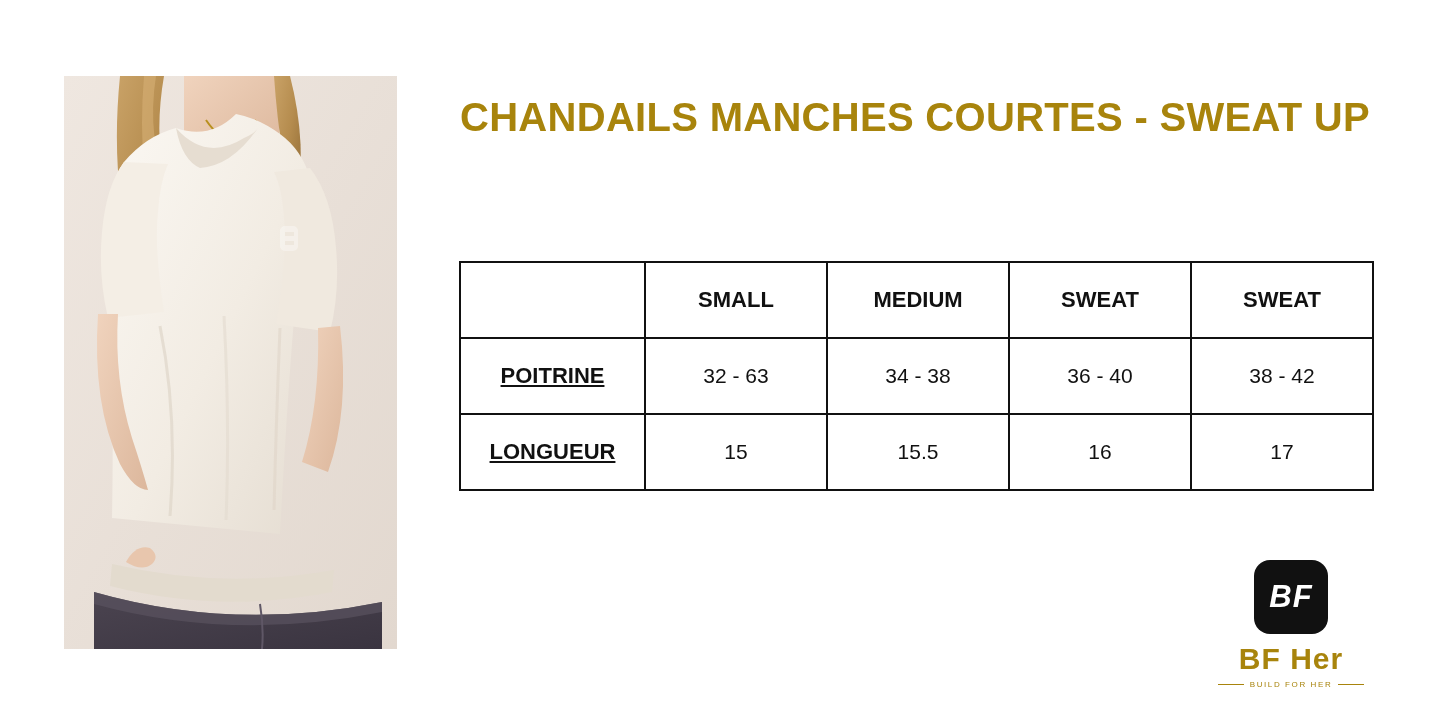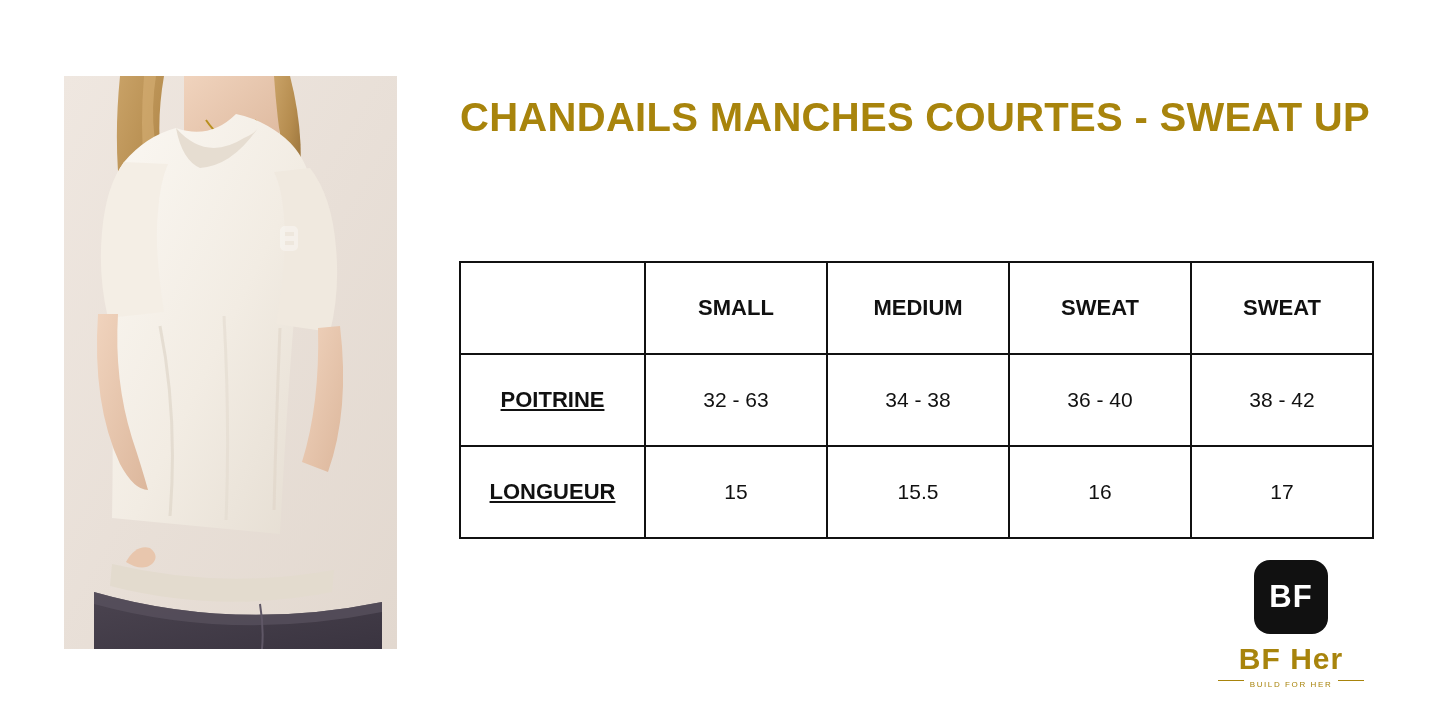--- a/index.html
+++ b/index.html
@@ -51,21 +51,21 @@
     table-layout: fixed;
   }
   #size-table td, #size-table th {
     border: 2px solid #111111;
     height: 66px;
     text-align: center;
     vertical-align: middle;
     font-size: 21px;
     color: #111111;
     font-weight: normal;
-    padding: 12px;
+    padding: 4px;
   }
   #size-table thead th {
     font-weight: bold;
     font-size: 22px;
   }
   #size-table thead th.corner-cell {
     border-top: 2px solid #111111;
   }
   #size-table tbody th.row-header {
     font-weight: bold;
@@ -85,39 +85,40 @@
   }
   #logo-mark {
     width: 74px;
     height: 74px;
     margin: 0 auto;
     background: #111111;
     border-radius: 16px;
     display: flex;
     align-items: center;
     justify-content: center;
+    font-style: italic;
   }
   #logo-mark span {
     color: #ffffff;
     font-size: 31px;
     font-weight: bold;
     letter-spacing: 1px;
     font-family: "Liberation Sans", sans-serif;
   }
   #logo-word {
     margin-top: 8px;
     color: #a8840c;
     font-size: 30px;
     font-weight: bold;
     letter-spacing: 1px;
   }
   #logo-tagline-row {
     margin-top: 4px;
     display: flex;
-    align-items: flex-start;
+    align-items: center;
     justify-content: center;
     gap: 6px;
   }
   .logo-rule {
     display: block;
     width: 26px;
     height: 1px;
     background: #a8840c;
   }
   #logo-tagline {

